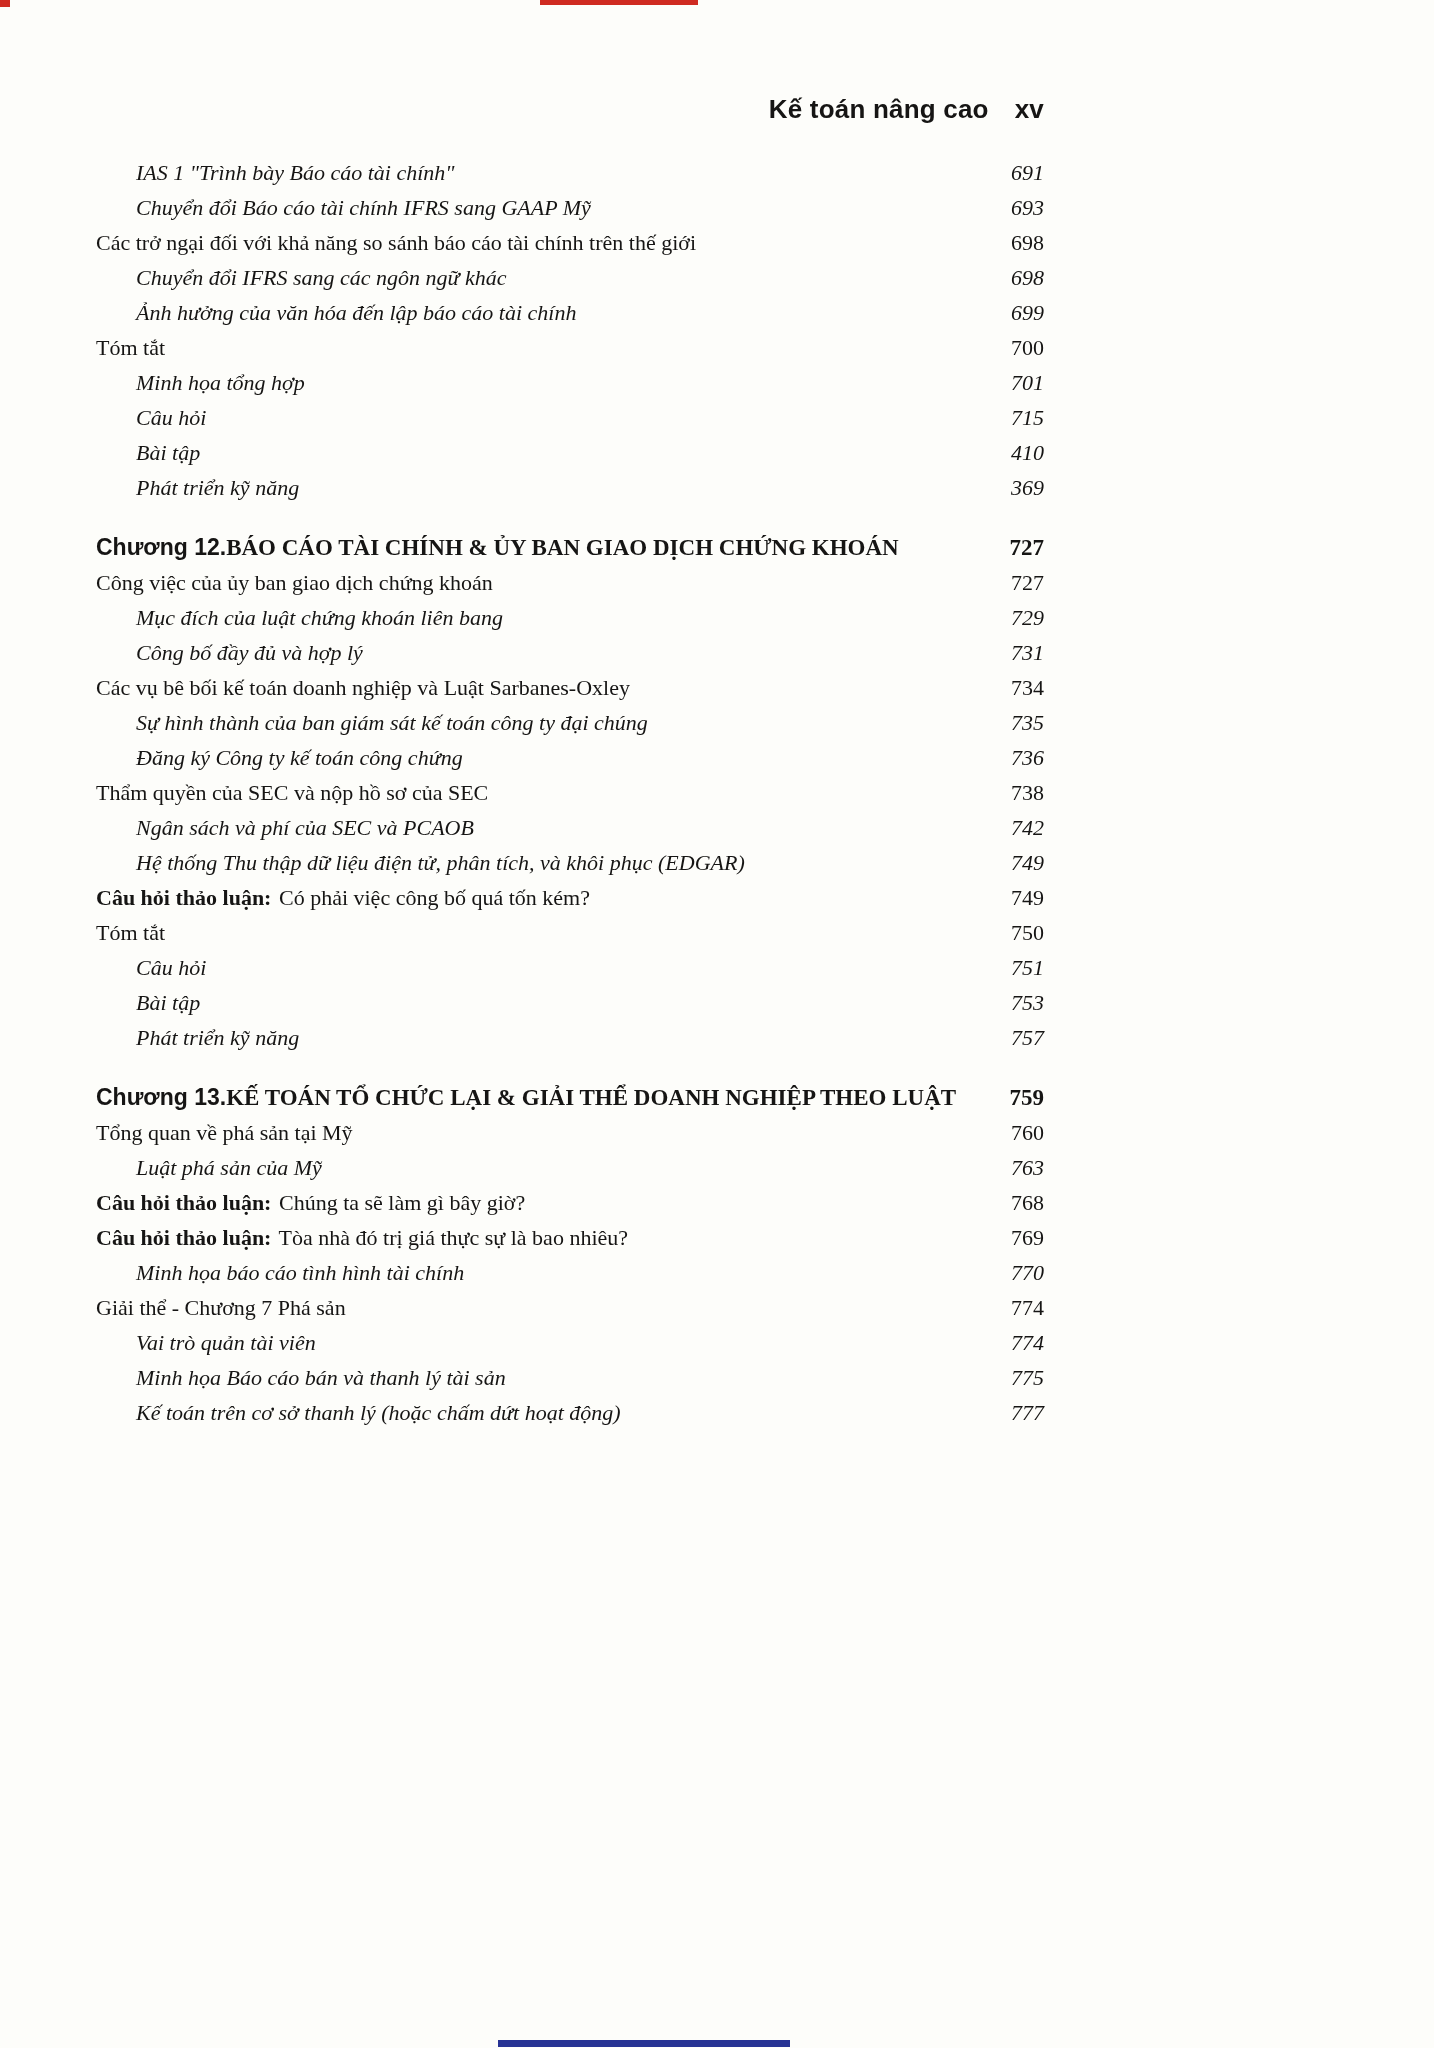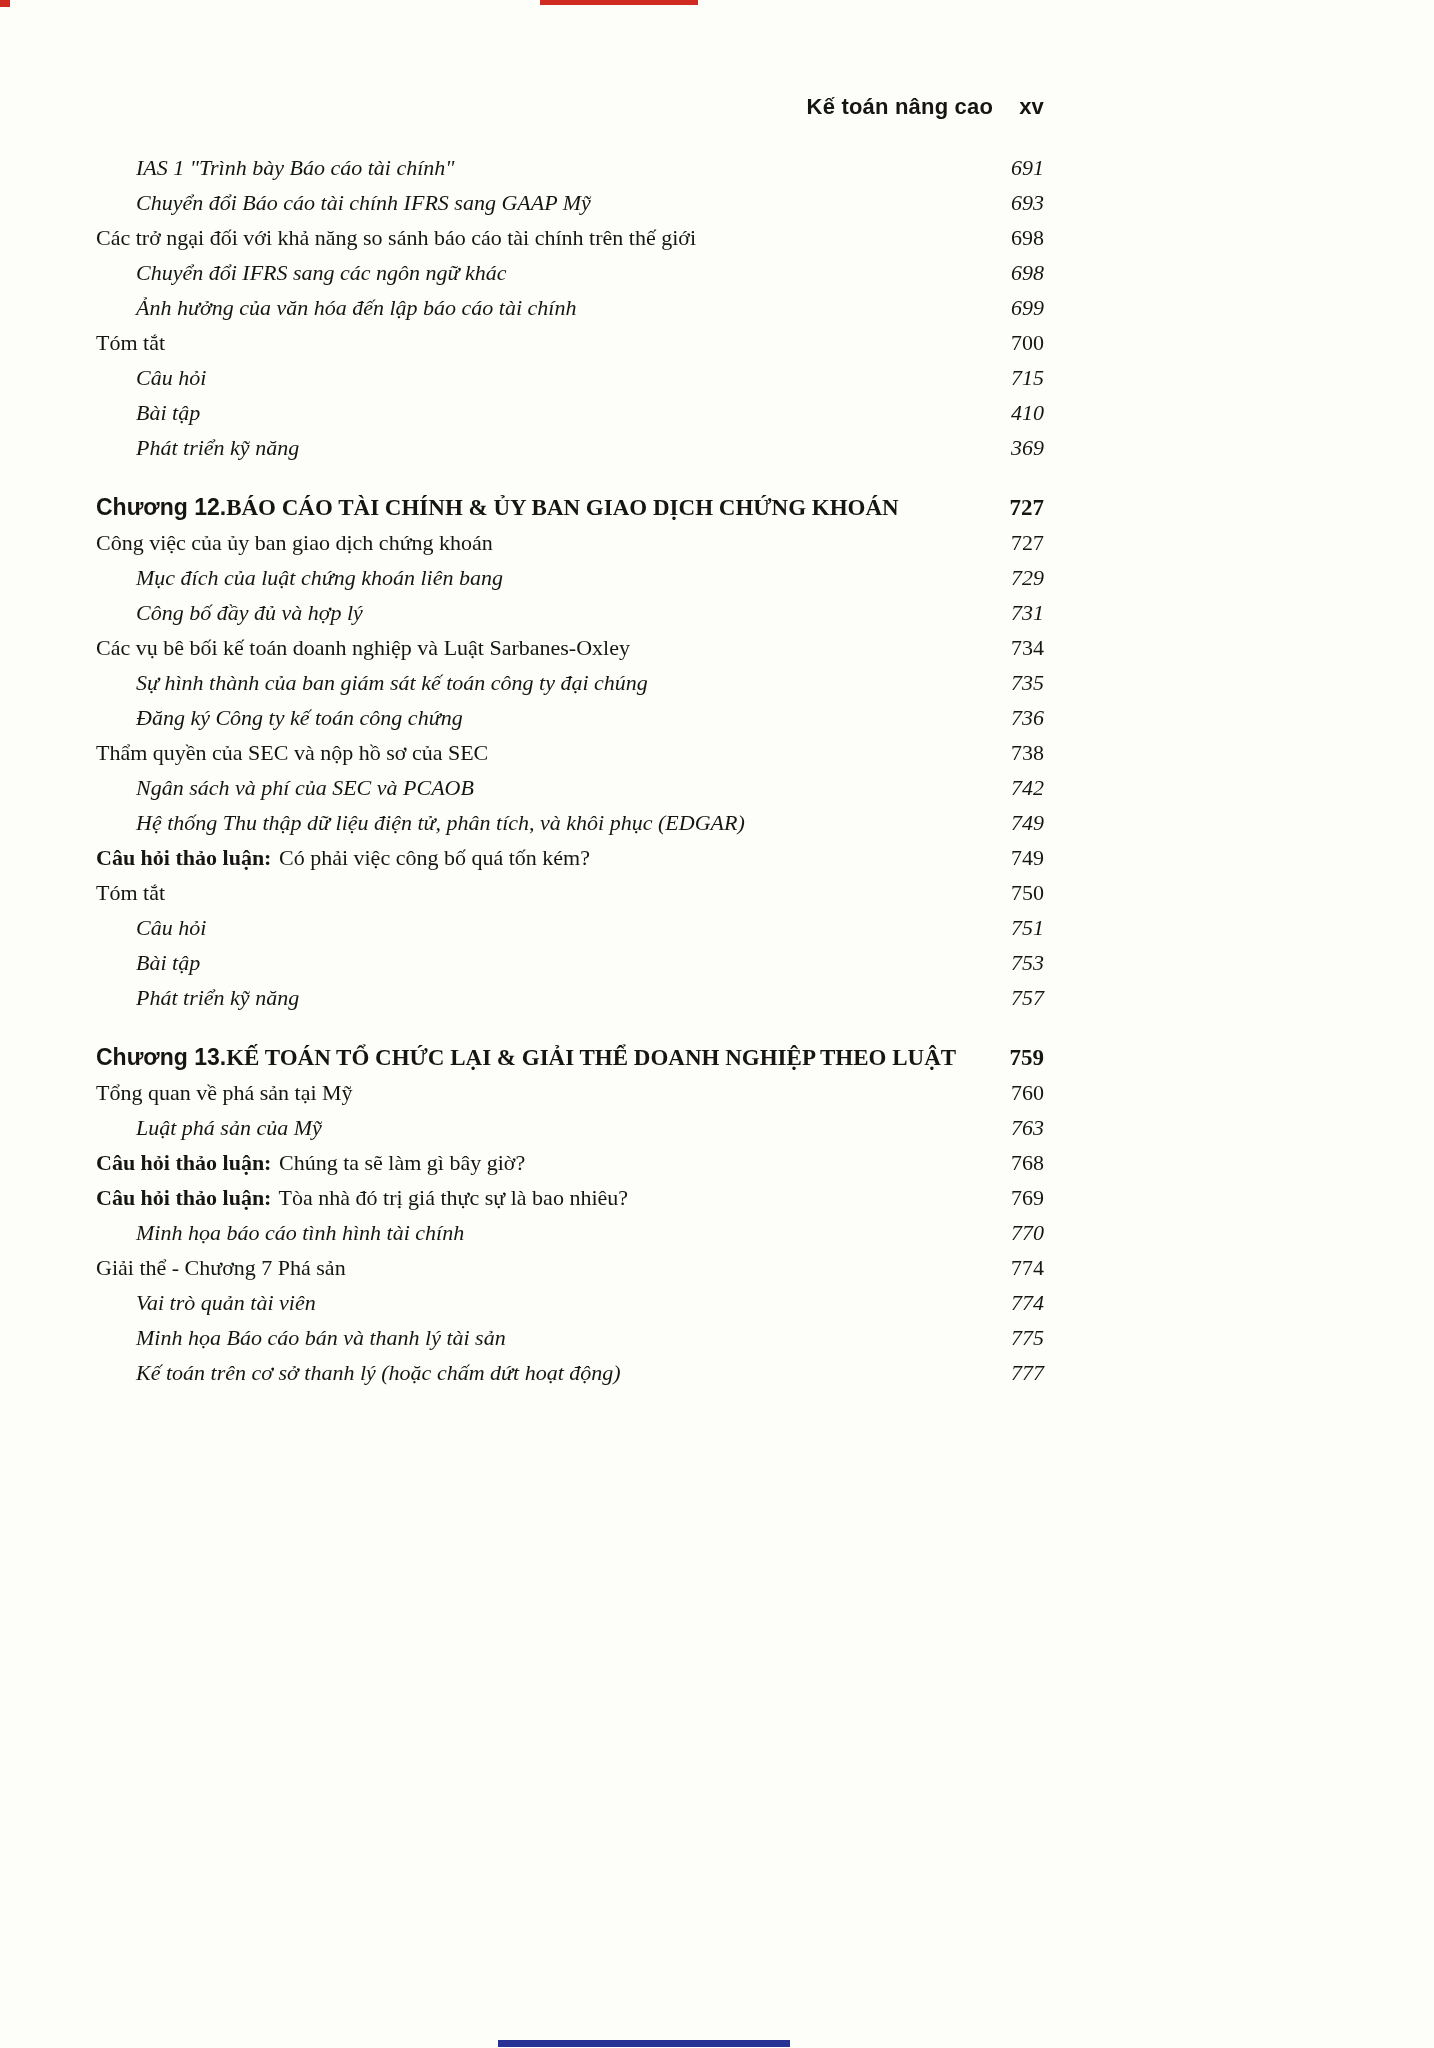--- a/index.html
+++ b/index.html
@@ -20,21 +20,21 @@
     width: 948px;
   }
 
   .page-header {
     display: flex;
     justify-content: flex-end;
     align-items: center;
     gap: 26px;
     font-family: "Liberation Sans", sans-serif;
     font-weight: bold;
-    font-size: 22px;
+    font-size: 26px;
     margin-bottom: 30px;
     letter-spacing: 0.2px;
   }
 
   .toc-list { width: 100%; }
 
   .toc-row {
     display: flex;
     justify-content: space-between;
     align-items: baseline;
@@ -104,20 +104,24 @@
       </div>
       <div class="toc-row indent-1 style-italic">
         <span class="toc-label">Ảnh hưởng của văn hóa đến lập báo cáo tài chính</span>
         <span class="toc-page">699</span>
       </div>
       <div class="toc-row indent-0 style-normal">
         <span class="toc-label">Tóm tắt</span>
         <span class="toc-page">700</span>
       </div>
       <div class="toc-row indent-1 style-italic">
+        <span class="toc-label">Minh họa tổng hợp</span>
+        <span class="toc-page">701</span>
+      </div>
+      <div class="toc-row indent-1 style-italic">
         <span class="toc-label">Câu hỏi</span>
         <span class="toc-page">715</span>
       </div>
       <div class="toc-row indent-1 style-italic">
         <span class="toc-label">Bài tập</span>
         <span class="toc-page">410</span>
       </div>
       <div class="toc-row indent-1 style-italic">
         <span class="toc-label">Phát triển kỹ năng</span>
         <span class="toc-page">369</span>

